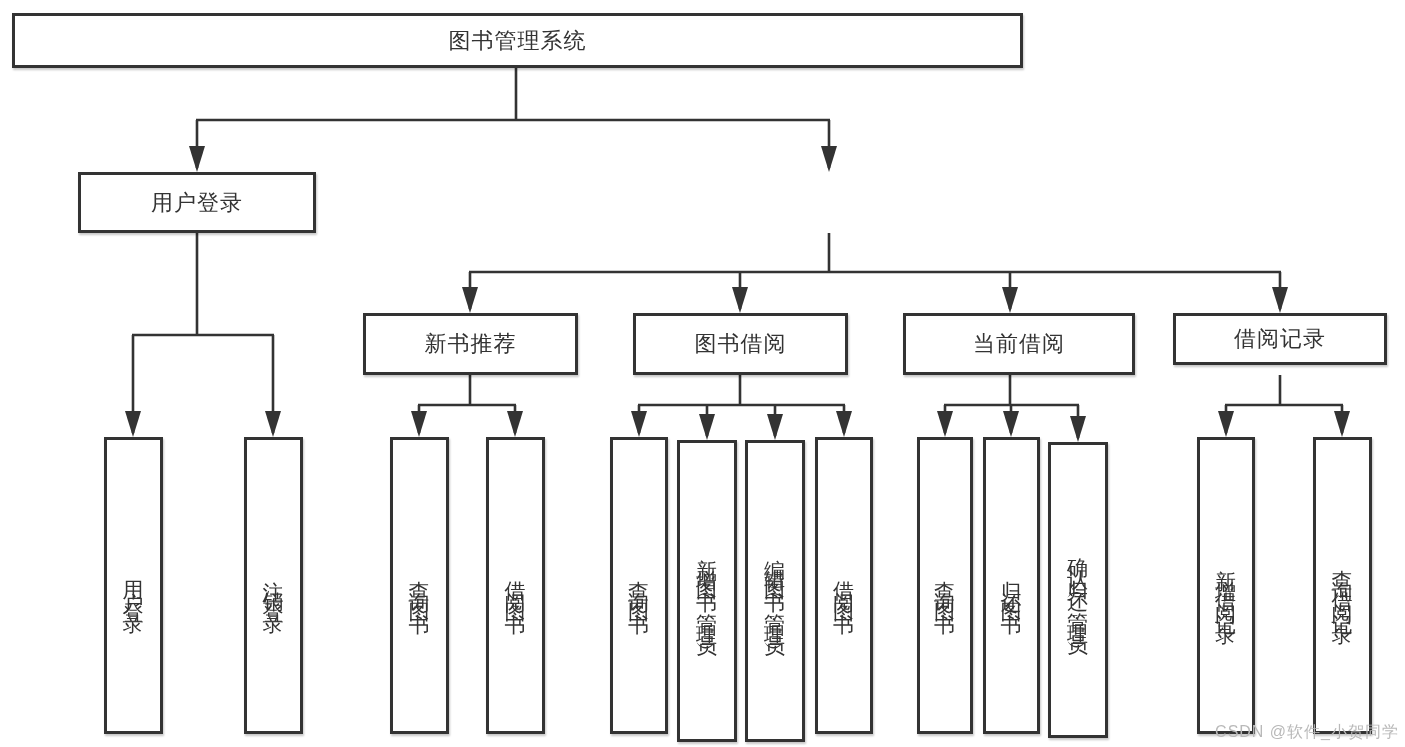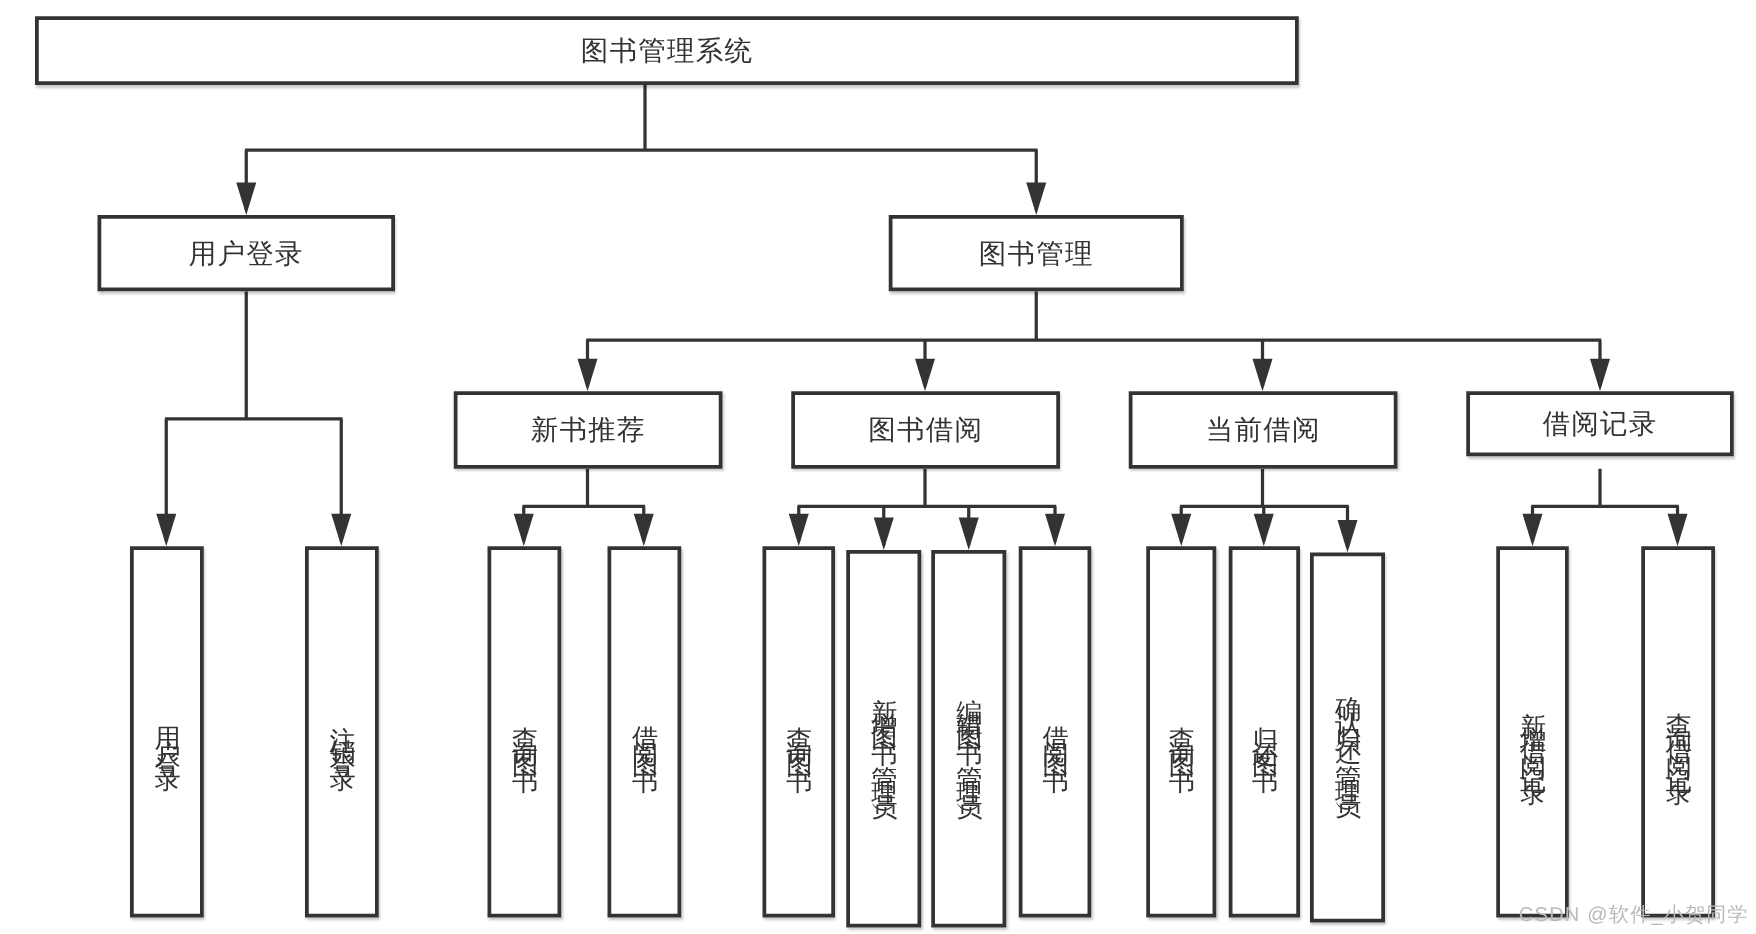--- a/index.html
+++ b/index.html
@@ -97,38 +97,35 @@
       <polygon points="767,414 783,414 775,440"></polygon>
       <polygon points="836,411 852,411 844,437"></polygon>
       <polygon points="937,411 953,411 945,437"></polygon>
       <polygon points="1003,411 1019,411 1011,437"></polygon>
       <polygon points="1070,416 1086,416 1078,442"></polygon>
       <polygon points="1218,411 1234,411 1226,437"></polygon>
       <polygon points="1334,411 1350,411 1342,437"></polygon>
     </g>
   </svg>
 
-  <div class="node" style="left:28px; top:13px; width:1011px; height:55px;justify-content:center;">
+  <div class="node" style="left:12px; top:13px; width:1011px; height:55px;justify-content:center;">
     <span>图书管理系统</span>
   </div>
 
   <div class="node" style="left:78px; top:172px; width:238px; height:61px;">
     <span>用户登录</span>
-  </div>
-  <div class="node" style="left:711px; top:172px; width:236px; height:61px;">
-    <span>图书管理</span>
   </div>
 
   <div class="node" style="left:363px; top:313px; width:215px; height:62px;">
     <span>新书推荐</span>
   </div>
   <div class="node" style="left:633px; top:313px; width:215px; height:62px;">
     <span>图书借阅</span>
   </div>
-  <div class="node" style="left:903px; top:313px; width:215px; height:62px;">
+  <div class="node" style="left:903px; top:313px; width:232px; height:62px;">
     <span>当前借阅</span>
   </div>
   <div class="node" style="left:1173px; top:313px; width:214px; height:52px;">
     <span>借阅记录</span>
   </div>
 
   <div class="leaf" style="left:104px; top:437px; width:59px; height:297px;">
     <span class="vtext">用户登录</span>
   </div>
   <div class="leaf" style="left:244px; top:437px; width:59px; height:297px;">

